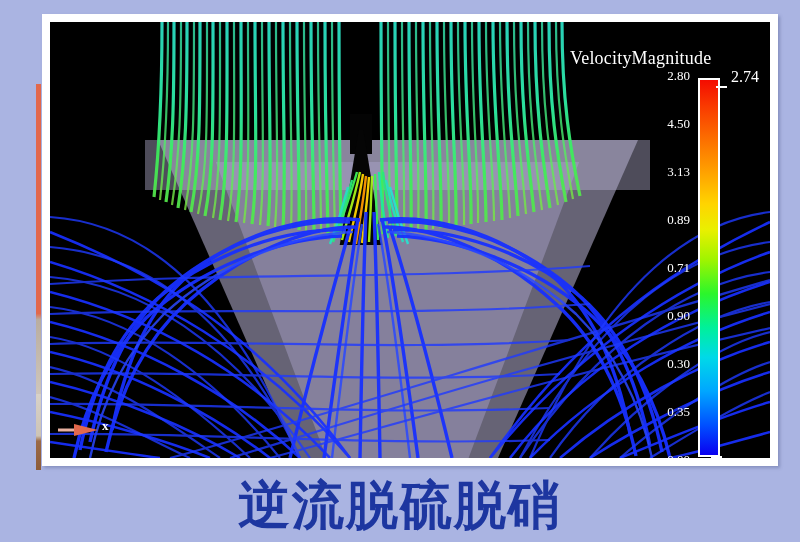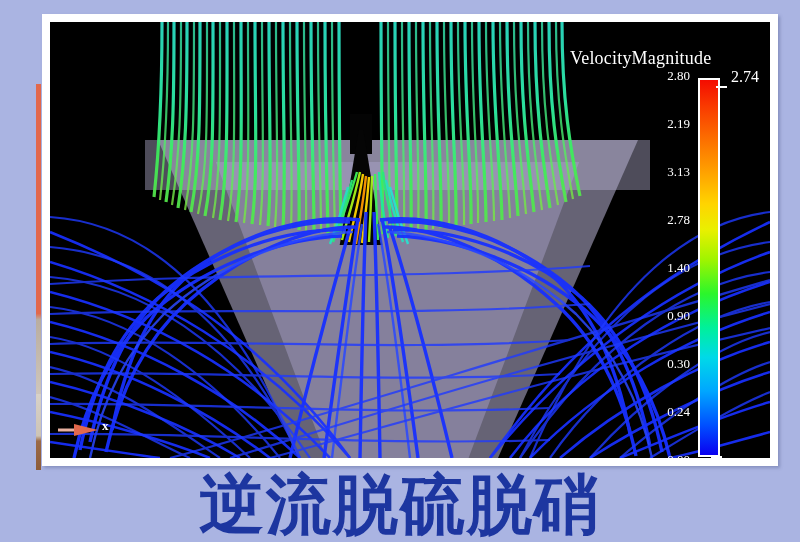--- a/index.html
+++ b/index.html
@@ -69,21 +69,21 @@
   .rt-max{left:666px;top:64px;}
   .rt-min{left:661px;top:434px;}
 
   
   .axis-arrow{position:absolute;left:8px;top:401px;width:44px;height:14px;}
   .axis-label{position:absolute;left:52px;top:396px;color:#ffffff;
     font-family:"Liberation Serif", serif;font-size:13px;font-weight:bold;}
 
   
   .caption{position:absolute;left:0;top:470px;width:800px;text-align:center;
-    color:#1d36a0;font-size:65px;font-weight:bold;line-height:70px;
+    color:#1d36a0;font-size:52px;font-weight:bold;line-height:70px;
     font-family:"DejaVu Sans", sans-serif;letter-spacing:2px;}
 </style>
 </head>
 <body>
 
 <div id="root">
 
   <div class="edge-strip"></div>
   <div class="edge-strip2"></div>
 
@@ -270,27 +270,27 @@
 
         <div class="bar-title">VelocityMagnitude</div>
         <div class="bar"></div>
         <div class="range-tick rt-max"></div>
         <div class="range-tick rt-min"></div>
         <div class="range-lab range-max">2.74</div>
         <div class="range-lab range-min">0.00</div>
 
         <div class="bar-ticks">
           <div class="tick" style="top:0px">2.80</div>
-          <div class="tick" style="top:48px">2.19</div>
+          <div class="tick" style="top:48px">4.50</div>
           <div class="tick" style="top:96px">3.13</div>
-          <div class="tick" style="top:144px">2.78</div>
-          <div class="tick" style="top:192px">1.40</div>
+          <div class="tick" style="top:144px">0.89</div>
+          <div class="tick" style="top:192px">0.71</div>
           <div class="tick" style="top:240px">0.90</div>
           <div class="tick" style="top:288px">0.30</div>
-          <div class="tick" style="top:336px">0.24</div>
+          <div class="tick" style="top:336px">0.35</div>
           <div class="tick" style="top:384px">0.00</div>
         </div>
 
         <svg class="axis-arrow" viewBox="0 0 44 14">
           <line x1="0" y1="7" x2="30" y2="7" stroke="#e8b0a0" stroke-width="3"></line>
           <polygon points="16,1 40,7 16,13" fill="#e2684c"></polygon>
         </svg>
         <div class="axis-label">x</div>
 
       </div>

